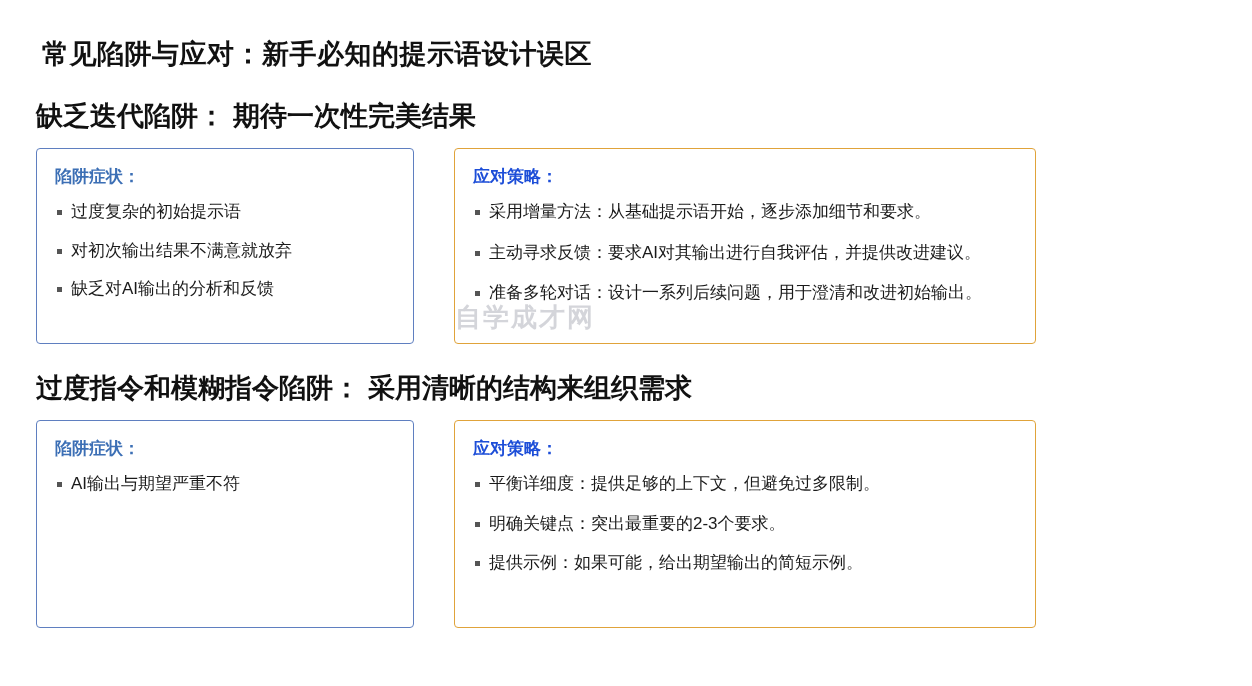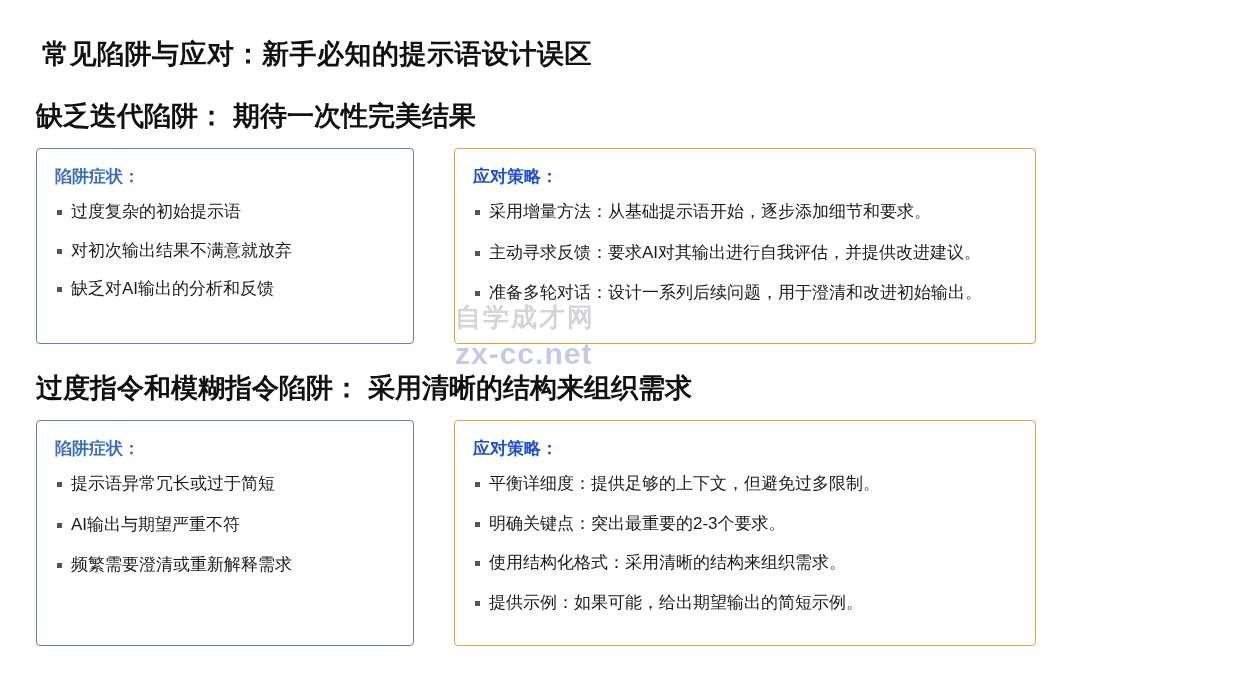--- a/index.html
+++ b/index.html
@@ -158,35 +158,31 @@
   </div>
 
   <div class="section" id="section-2">
     <div class="section-heading">
       <span>过度指令和模糊指令陷阱：</span><span class="sub">采用清晰的结构来组织需求</span>
     </div>
     <div class="cards">
       <div class="card symptom">
         <div class="card-title">陷阱症状：</div>
         <ul class="items">
-          <li>提示语异常冗长或过于简短</li>
           <li>AI输出与期望严重不符</li>
-          <li>频繁需要澄清或重新解释需求</li>
         </ul>
       </div>
       <div class="card strategy">
         <div class="card-title">应对策略：</div>
         <ul class="items">
           <li>平衡详细度：提供足够的上下文，但避免过多限制。</li>
           <li>明确关键点：突出最重要的2-3个要求。</li>
-          <li>使用结构化格式：采用清晰的结构来组织需求。</li>
           <li>提供示例：如果可能，给出期望输出的简短示例。</li>
         </ul>
       </div>
     </div>
   </div>
 
   <div class="watermark">
     <div class="wm-cn">自学成才网</div>
-    <div class="wm-en">zx-cc.net</div>
   </div>
 
 </div>
 
 </body></html>

